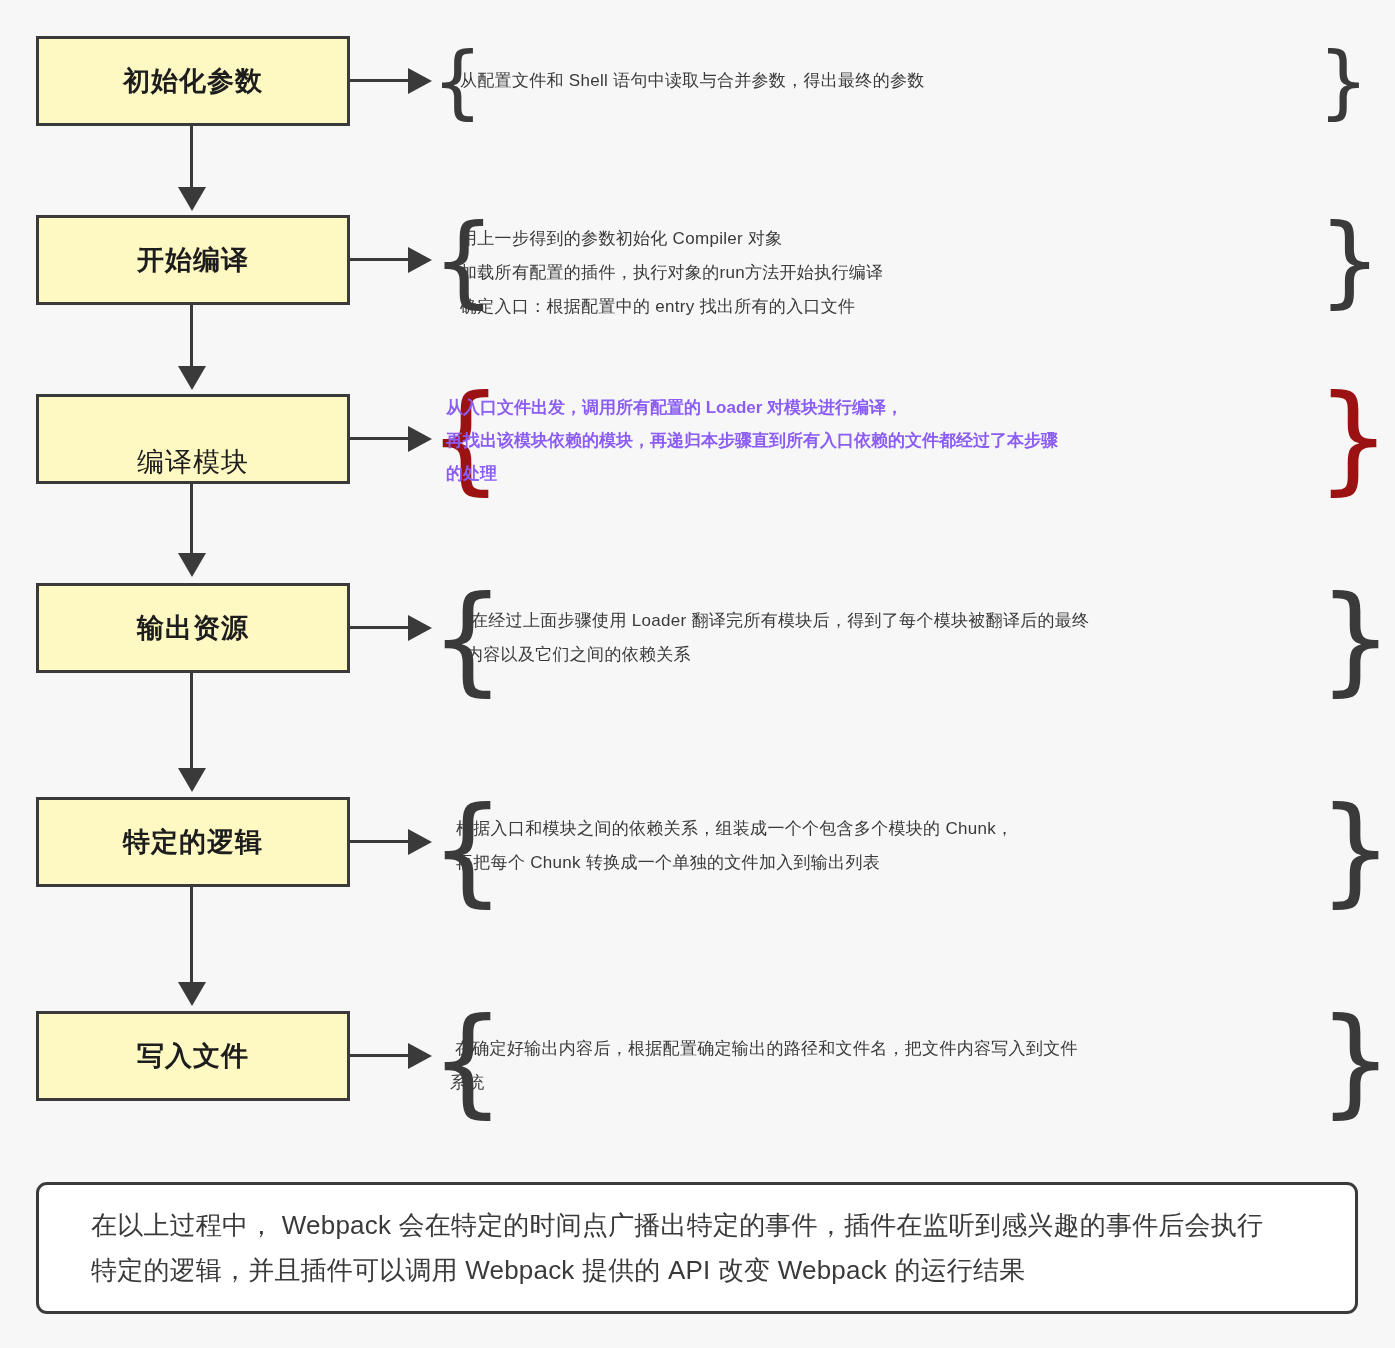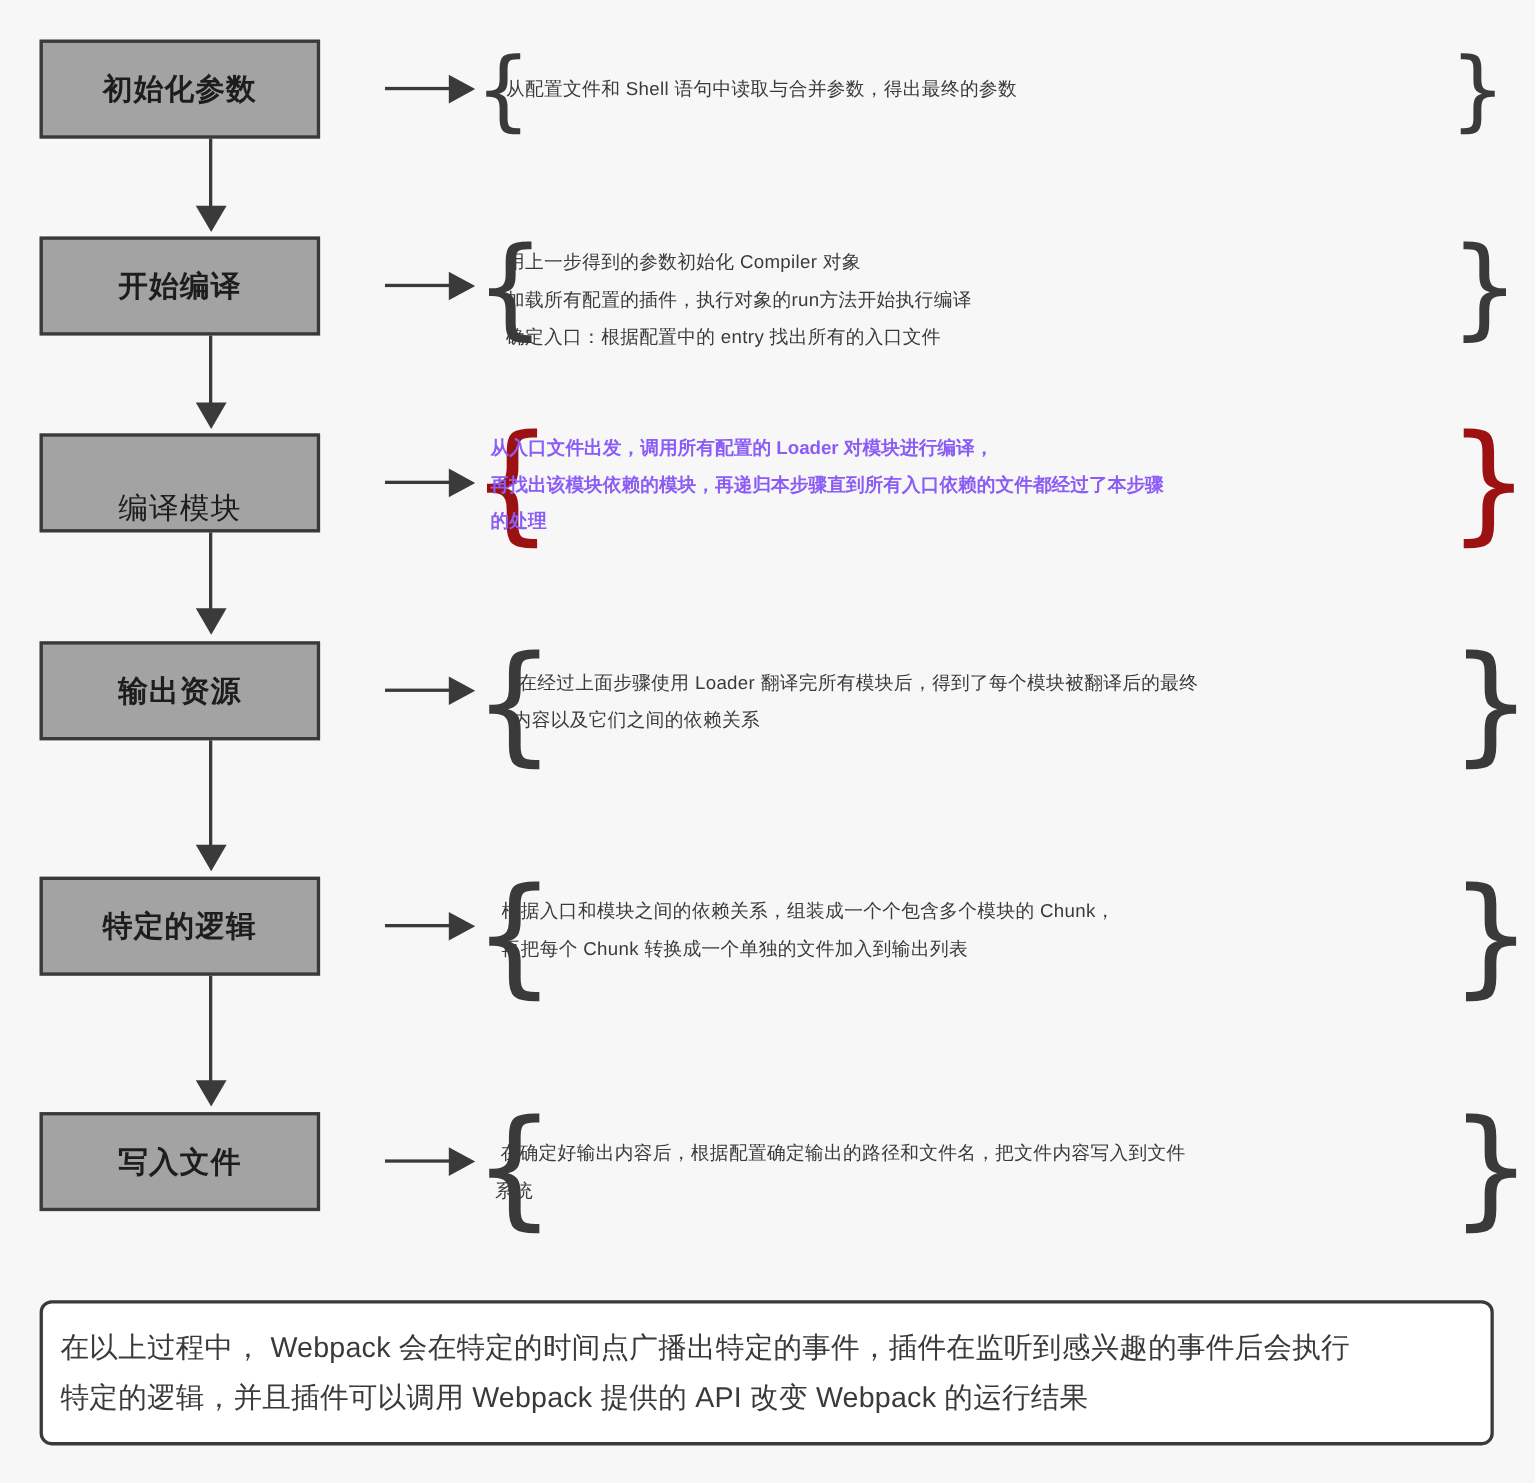--- a/index.html
+++ b/index.html
@@ -18,23 +18,23 @@
 
   #canvas {
     position: relative;
     width: 1395px;
     height: 1348px;
   }
 
   .step-box {
     position: absolute;
     left: 36px;
-    width: 255px;
+    width: 314px;
     box-sizing: border-box;
-    background: #a3a3a3;
+    background: #fef9c3;
     border: 3px solid #3a3a3a;
     display: flex;
     align-items: center;
     justify-content: center;
     text-align: center;
   }
   .step-label {
     font-size: 27px;
     font-weight: bold;
     color: #1d1d1d;
@@ -111,20 +111,21 @@
     left: 36px;
     top: 1182px;
     width: 1322px;
     height: 132px;
     box-sizing: border-box;
     background: #ffffff;
     border: 3px solid #3a3a3a;
     border-radius: 11px;
     display: flex;
     align-items: center;
+    padding-left: 36px;
   }
   .summary-text {
     font-size: 26px;
     line-height: 45px;
     color: #3a3a3a;
     padding: 0 14px 0 16px;
     white-space: pre-line;
     letter-spacing: 0.2px;
   }
 </style>

